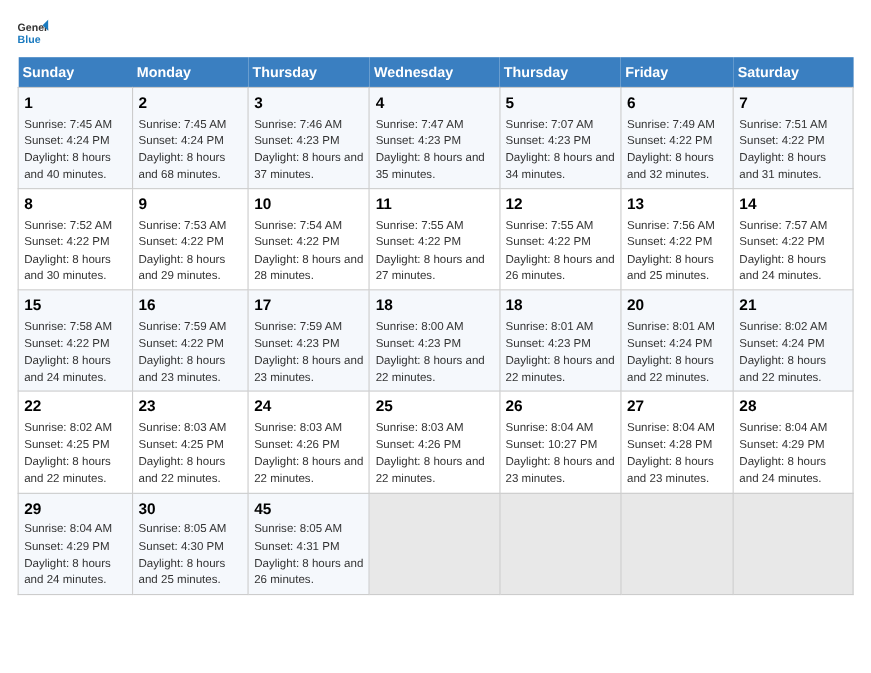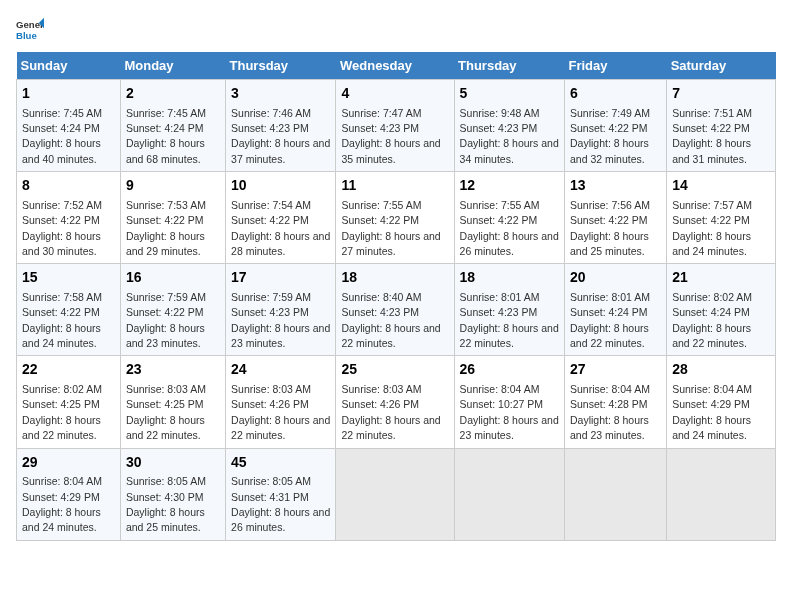--- a/index.html
+++ b/index.html
@@ -113,21 +113,21 @@
 <span class="day-info">Daylight: 8 hours and 68 minutes.</span></td>
         <td><span class="day-num">3</span>
 <span class="day-info">Sunrise: 7:46 AM</span><br>
 <span class="day-info">Sunset: 4:23 PM</span><br>
 <span class="day-info">Daylight: 8 hours and 37 minutes.</span></td>
         <td><span class="day-num">4</span>
 <span class="day-info">Sunrise: 7:47 AM</span><br>
 <span class="day-info">Sunset: 4:23 PM</span><br>
 <span class="day-info">Daylight: 8 hours and 35 minutes.</span></td>
         <td><span class="day-num">5</span>
-<span class="day-info">Sunrise: 9:48 AM</span><br>
+<span class="day-info">Sunrise: 7:07 AM</span><br>
 <span class="day-info">Sunset: 4:23 PM</span><br>
 <span class="day-info">Daylight: 8 hours and 34 minutes.</span></td>
         <td><span class="day-num">6</span>
 <span class="day-info">Sunrise: 7:49 AM</span><br>
 <span class="day-info">Sunset: 4:22 PM</span><br>
 <span class="day-info">Daylight: 8 hours and 32 minutes.</span></td>
         <td><span class="day-num">7</span>
 <span class="day-info">Sunrise: 7:51 AM</span><br>
 <span class="day-info">Sunset: 4:22 PM</span><br>
 <span class="day-info">Daylight: 8 hours and 31 minutes.</span></td>
@@ -169,21 +169,21 @@
 <span class="day-info">Daylight: 8 hours and 24 minutes.</span></td>
         <td><span class="day-num">16</span>
 <span class="day-info">Sunrise: 7:59 AM</span><br>
 <span class="day-info">Sunset: 4:22 PM</span><br>
 <span class="day-info">Daylight: 8 hours and 23 minutes.</span></td>
         <td><span class="day-num">17</span>
 <span class="day-info">Sunrise: 7:59 AM</span><br>
 <span class="day-info">Sunset: 4:23 PM</span><br>
 <span class="day-info">Daylight: 8 hours and 23 minutes.</span></td>
         <td><span class="day-num">18</span>
-<span class="day-info">Sunrise: 8:40 AM</span><br>
+<span class="day-info">Sunrise: 8:00 AM</span><br>
 <span class="day-info">Sunset: 4:23 PM</span><br>
 <span class="day-info">Daylight: 8 hours and 22 minutes.</span></td>
         <td><span class="day-num">18</span>
 <span class="day-info">Sunrise: 8:01 AM</span><br>
 <span class="day-info">Sunset: 4:23 PM</span><br>
 <span class="day-info">Daylight: 8 hours and 22 minutes.</span></td>
         <td><span class="day-num">20</span>
 <span class="day-info">Sunrise: 8:01 AM</span><br>
 <span class="day-info">Sunset: 4:24 PM</span><br>
 <span class="day-info">Daylight: 8 hours and 22 minutes.</span></td>

